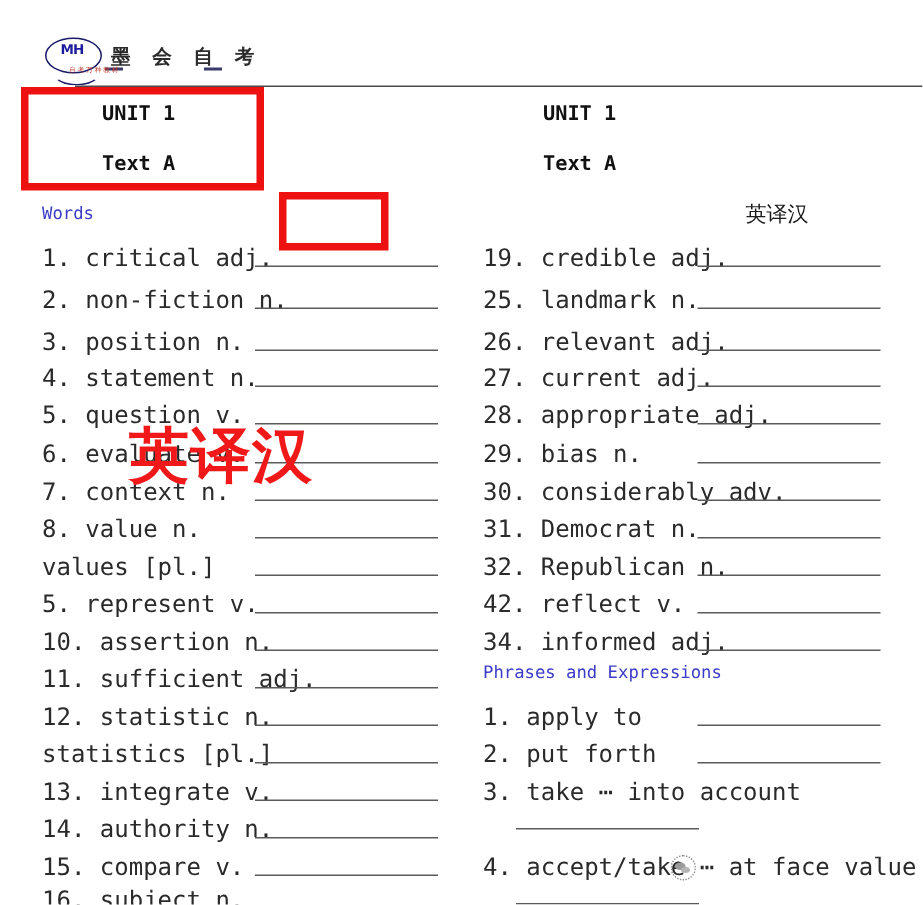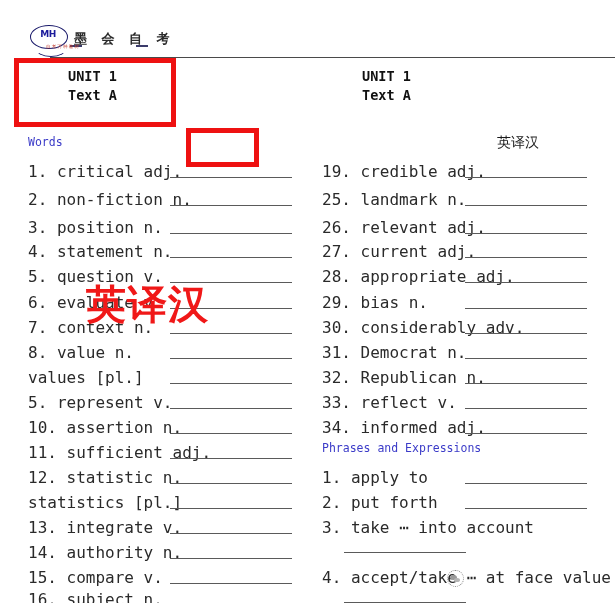--- a/index.html
+++ b/index.html
@@ -113,21 +113,21 @@
   .unit-title {
     position: absolute;
     font-family: "DejaVu Sans Mono", "Liberation Mono", monospace;
     font-size: 13.5px;
     font-weight: bold;
     color: #111111;
     white-space: nowrap;
     padding-left: 40px;
   }
   .tl-unit { top: 68px; }
-  .tl-text { top: 87px; }
+  .tl-text { top: 101px; }
 
   .section-head {
     position: absolute;
     font-size: 11.5px;
     color: #3b3bc8;
     white-space: nowrap;
   }
 
   .cn-head {
     position: absolute;
@@ -347,21 +347,21 @@
     </div>
     <div class="row" style="top:343px;">
       <span class="term">31. Democrat n.</span>
       <span class="blank"></span>
     </div>
     <div class="row" style="top:368px;">
       <span class="term">32. Republican n.</span>
       <span class="blank"></span>
     </div>
     <div class="row" style="top:393px;">
-      <span class="term">33. reflect v.</span>
+      <span class="term">42. reflect v.</span>
       <span class="blank"></span>
     </div>
     <div class="row" style="top:418px;">
       <span class="term">34. informed adj.</span>
       <span class="blank"></span>
     </div>
 
     <div class="section-head" style="top:441px;">Phrases and Expressions</div>
 
     <div class="row" style="top:468px;">

